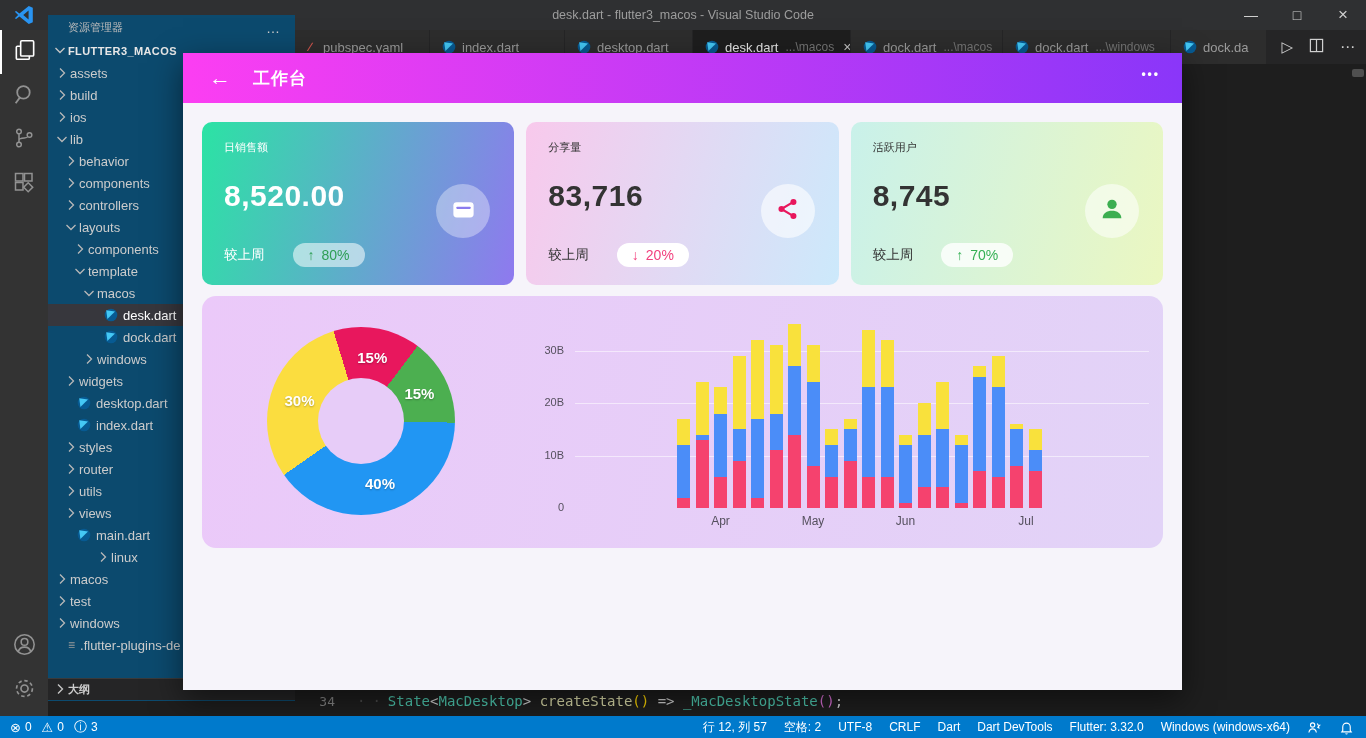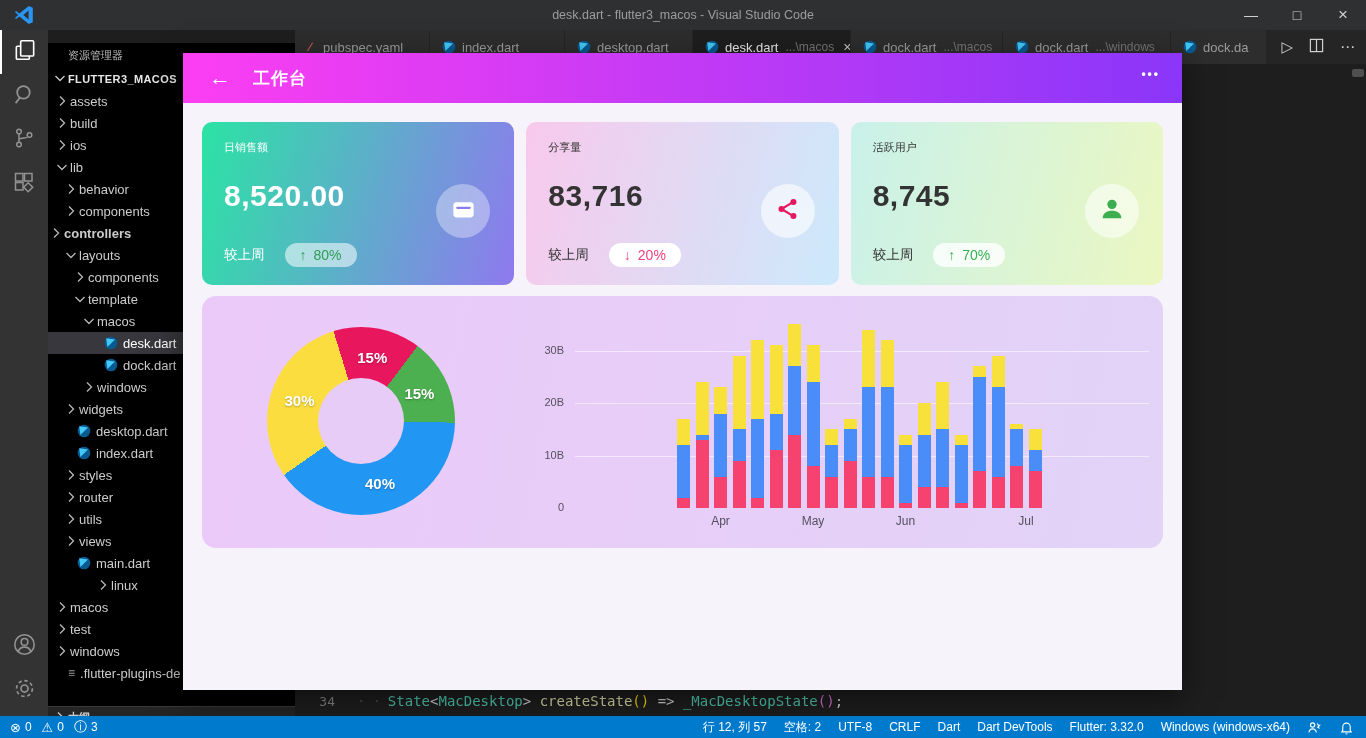--- a/index.html
+++ b/index.html
@@ -14,21 +14,21 @@
   .winctrls{position:absolute;right:0;top:0;height:30px;display:flex}
   .winctrls span{width:46px;height:30px;display:flex;align-items:center;justify-content:center;color:#cfcfcf;font-size:14px}
 
   
   .activitybar{position:absolute;left:0;top:30px;width:48px;height:686px;background:#333333}
   .ab-item{width:48px;height:44px;display:flex;align-items:center;justify-content:center;opacity:.62}
   .ab-item.active{opacity:1;border-left:2px solid #fff}
   .ab-bottom{position:absolute;bottom:4px;left:0;width:48px}
 
   
-  .sidebar{position:absolute;left:48px;top:43px;width:247px;height:686px;background:#000000;color:#cccccc;overflow:hidden}
+  .sidebar{position:absolute;left:48px;top:15px;width:247px;height:686px;background:#0c4a6e;color:#cccccc;overflow:hidden}
   .sb-head{height:25px;display:flex;align-items:center;justify-content:space-between;padding:0 14px 0 20px;font-size:11px;color:#bbbbbb}
   .sb-more{color:#cccccc;font-size:14px;letter-spacing:1px}
   .sb-root{height:22px;display:flex;align-items:center;font-size:11px;font-weight:bold;letter-spacing:.4px;color:#e7e7e7;padding-left:4px}
   #tree{position:absolute;left:0;top:47px;right:0}
   .row{height:22px;display:flex;align-items:center;font-size:13px;white-space:nowrap;cursor:pointer}
   .row.selected{background:#37373d;color:#ffffff}
   .row .chev{flex:0 0 16px}
   .row .ficon{margin:0 5px 0 2px;display:inline-flex}
   .licon{color:#9a9a9a;font-size:12px;margin:0 5px 0 3px}
   .yicon{color:#d4564e;font-weight:bold;font-size:12px;margin:0 6px 0 2px}
@@ -57,21 +57,21 @@
   
   .app{position:absolute;left:183px;top:53px;width:999px;height:637px;background:#f6f4fa;box-shadow:0 10px 30px rgba(0,0,0,.5);overflow:hidden}
   .app-header{position:absolute;left:0;top:0;right:0;height:50px;display:flex;align-items:center;color:#fff}
   .back{font-size:22px;margin-left:26px;font-weight:bold}
   .app-title{font-size:17px;font-weight:bold;margin-left:22px;letter-spacing:1px}
   .app-more{position:absolute;right:22px;top:14px;font-size:12px;letter-spacing:2px;font-weight:bold}
   #cards{position:absolute;left:19px;right:19px;top:69px;height:163px;display:flex;gap:12px}
   .card{flex:1;border-radius:10px;position:relative;padding:18px 22px;overflow:hidden}
   .card .c-title{font-size:11px}
   .card .c-value{font-size:30px;font-weight:bold;margin-top:24px;letter-spacing:.5px}
-  .card .c-foot{position:absolute;left:22px;bottom:18px;display:flex;align-items:center;gap:20px;font-size:13.5px}
+  .card .c-foot{position:absolute;left:22px;bottom:18px;display:flex;align-items:center;gap:28px;font-size:13.5px}
   .pill{border-radius:15px;padding:4px 15px;font-size:14px;display:flex;align-items:center;gap:7px}
   .c-circle{position:absolute;right:24px;top:62px;width:54px;height:54px;border-radius:50%;display:flex;align-items:center;justify-content:center}
 
   .chart-panel{position:absolute;left:19px;top:243px;width:961px;height:252px;border-radius:14px;background:linear-gradient(100deg,#ebc9f9,#e2d3f7)}
   #donut{position:absolute;left:65px;top:31px;width:188px;height:188px;border-radius:50%}
   #donut .hole{position:absolute;left:51px;top:51px;width:86px;height:86px;border-radius:50%;background:#e7ccf8}
   .slice-label{position:absolute;transform:translate(-50%,-50%);color:#fff;font-weight:bold;font-size:15px;text-shadow:0 1px 2px rgba(0,0,0,.28)}
   #barchart{position:absolute;inset:0}
   .gridline{position:absolute;height:1px;background:rgba(255,255,255,.55)}
   .ytick{position:absolute;width:46px;text-align:right;font-size:11px;color:#55505e}
@@ -190,21 +190,21 @@
             <path d="M6 3.5l4.5 4.5L6 12.5" fill="none" stroke="#b8b8b8" stroke-width="1.3"></path>
           </svg>
           <span>behavior</span>
         </div>
         <div class="row" style="padding-left: 15px;">
           <svg class="chev" width="16" height="16" viewBox="0 0 16 16">
             <path d="M6 3.5l4.5 4.5L6 12.5" fill="none" stroke="#b8b8b8" stroke-width="1.3"></path>
           </svg>
           <span>components</span>
         </div>
-        <div class="row" style="padding-left: 0; font-weight: bold;">
+        <div class="row" style="padding-left: 15px;">
           <svg class="chev" width="16" height="16" viewBox="0 0 16 16">
             <path d="M6 3.5l4.5 4.5L6 12.5" fill="none" stroke="#b8b8b8" stroke-width="1.3"></path>
           </svg>
           <span>controllers</span>
         </div>
         <div class="row" style="padding-left: 15px;">
           <svg class="chev" width="16" height="16" viewBox="0 0 16 16">
             <path d="M3.5 6l4.5 4.5L12.5 6" fill="none" stroke="#b8b8b8" stroke-width="1.3"></path>
           </svg>
           <span>layouts</span>

